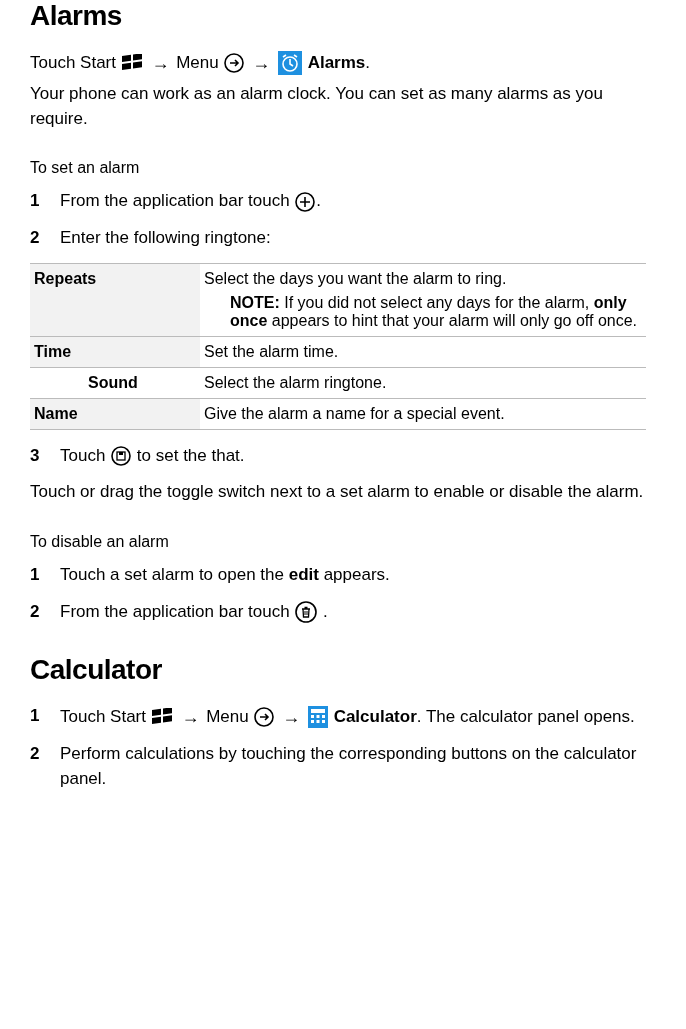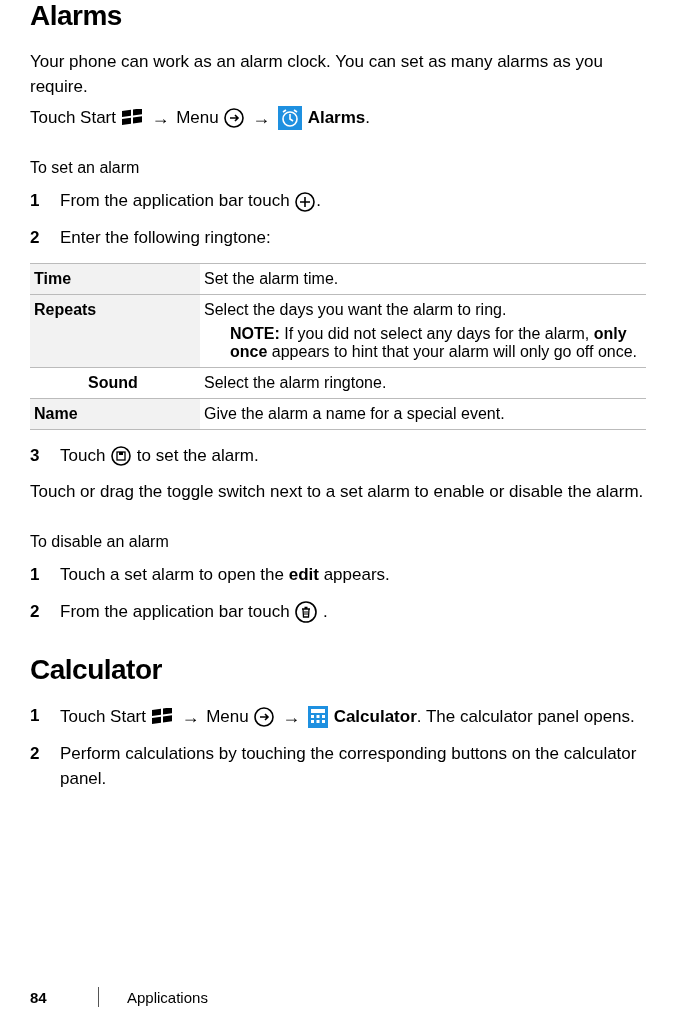--- a/index.html
+++ b/index.html
@@ -29,22 +29,20 @@
   svg { display: block; }
 </style>
 </head>
 <body>
 
 <div class="page">
   <div class="content">
 
     <h1 class="section-title">Alarms</h1>
 
-    <p class="para">Your phone can work as an alarm clock. You can set as many alarms as you require.</p>
-
     <p class="para">
       <span>Touch Start </span>
       <span class="icon">
         <svg width="22" height="18" viewBox="0 0 22 18">
           <rect x="0" y="2" width="9" height="6" fill="#000" transform="skewY(-8)"></rect>
           <rect x="11" y="2" width="9" height="6" fill="#000" transform="skewY(-8)"></rect>
           <rect x="0" y="10" width="9" height="6" fill="#000" transform="skewY(-8)"></rect>
           <rect x="11" y="10" width="9" height="6" fill="#000" transform="skewY(-8)"></rect>
         </svg>
       </span>
@@ -61,20 +59,22 @@
         <svg width="24" height="24" viewBox="0 0 24 24">
           <rect x="0" y="0" width="24" height="24" fill="#1e90e0"></rect>
           <circle cx="12" cy="13" r="7" fill="none" stroke="#fff" stroke-width="1.6"></circle>
           <path d="M12 8 L12 13 L15 15" fill="none" stroke="#fff" stroke-width="1.6"></path>
           <path d="M5 6 L8 4 M19 6 L16 4" stroke="#fff" stroke-width="1.6"></path>
         </svg>
       </span>
       <span class="bold"> Alarms</span><span>.</span>
     </p>
 
+    <p class="para">Your phone can work as an alarm clock. You can set as many alarms as you require.</p>
+
     <p class="subhead">To set an alarm</p>
 
     <ol class="steps">
       <li>
         <span class="num">1</span>
         <span class="body">
           <span>From the application bar touch </span>
           <span class="icon">
             <svg width="20" height="20" viewBox="0 0 20 20">
               <circle cx="10" cy="10" r="9" fill="none" stroke="#000" stroke-width="1.6"></circle>
@@ -85,33 +85,33 @@
       </li>
       <li>
         <span class="num">2</span>
         <span class="body">Enter the following ringtone:</span>
       </li>
     </ol>
 
     <table class="settings">
       <tbody>
           <tr>
-        <td class="key">Time</td>
-        <td>Set the alarm time.</td>
-      </tr>
-      <tr>
         <td class="key">Repeats</td>
         <td>
           <div>Select the days you want the alarm to ring.</div>
           <div class="note-block">
             <span class="bold">NOTE:</span><span> If you did not select any days for the alarm, </span><span class="bold">only once</span><span> appears to hint that your alarm will only go off once.</span>
           </div>
         </td>
       </tr>
       <tr>
+        <td class="key">Time</td>
+        <td>Set the alarm time.</td>
+      </tr>
+      <tr>
         <td class="key plain">Sound</td>
         <td>Select the alarm ringtone.</td>
       </tr>
       <tr>
         <td class="key">Name</td>
         <td>Give the alarm a name for a special event.</td>
       </tr>
     </tbody>
       </table>
 
@@ -120,21 +120,21 @@
         <span class="num">3</span>
         <span class="body">
           <span>Touch </span>
           <span class="icon">
             <svg width="20" height="20" viewBox="0 0 20 20">
               <circle cx="10" cy="10" r="9" fill="none" stroke="#000" stroke-width="1.6"></circle>
               <rect x="6" y="6" width="8" height="8" fill="none" stroke="#000" stroke-width="1.3"></rect>
               <rect x="8" y="6" width="4" height="3" fill="#000"></rect>
             </svg>
           </span>
-          <span> to set the alarm.</span>
+          <span> to set the that.</span>
         </span>
       </li>
     </ol>
 
     <p class="para">Touch or drag the toggle switch next to a set alarm to enable or disable the alarm.</p>
 
     <p class="subhead">To disable an alarm</p>
 
     <ol class="steps">
       <li>
@@ -199,18 +199,13 @@
         </span>
       </li>
       <li>
         <span class="num">2</span>
         <span class="body">Perform calculations by touching the corresponding buttons on the calculator panel.</span>
       </li>
     </ol>
 
   </div>
 
-  <div class="footer">
-    <span class="pgnum">84</span>
-    <span class="divider"></span>
-    <span>Applications</span>
-  </div>
 </div>
 
 </body></html>

